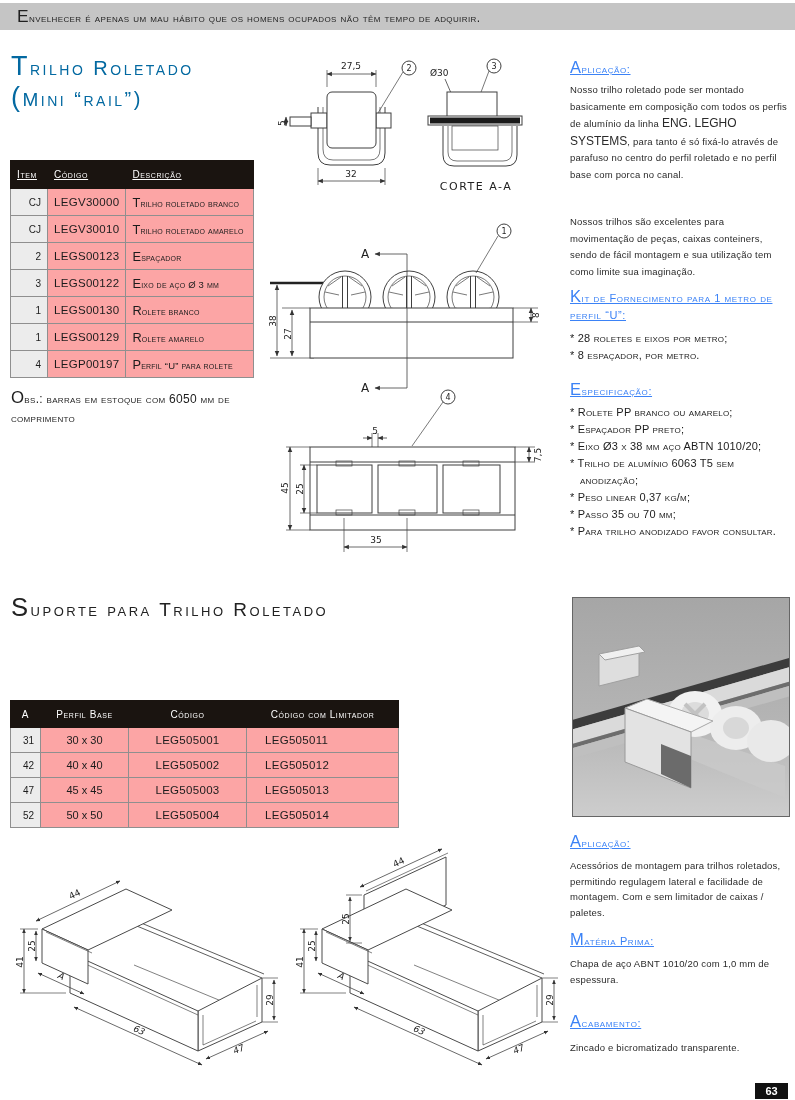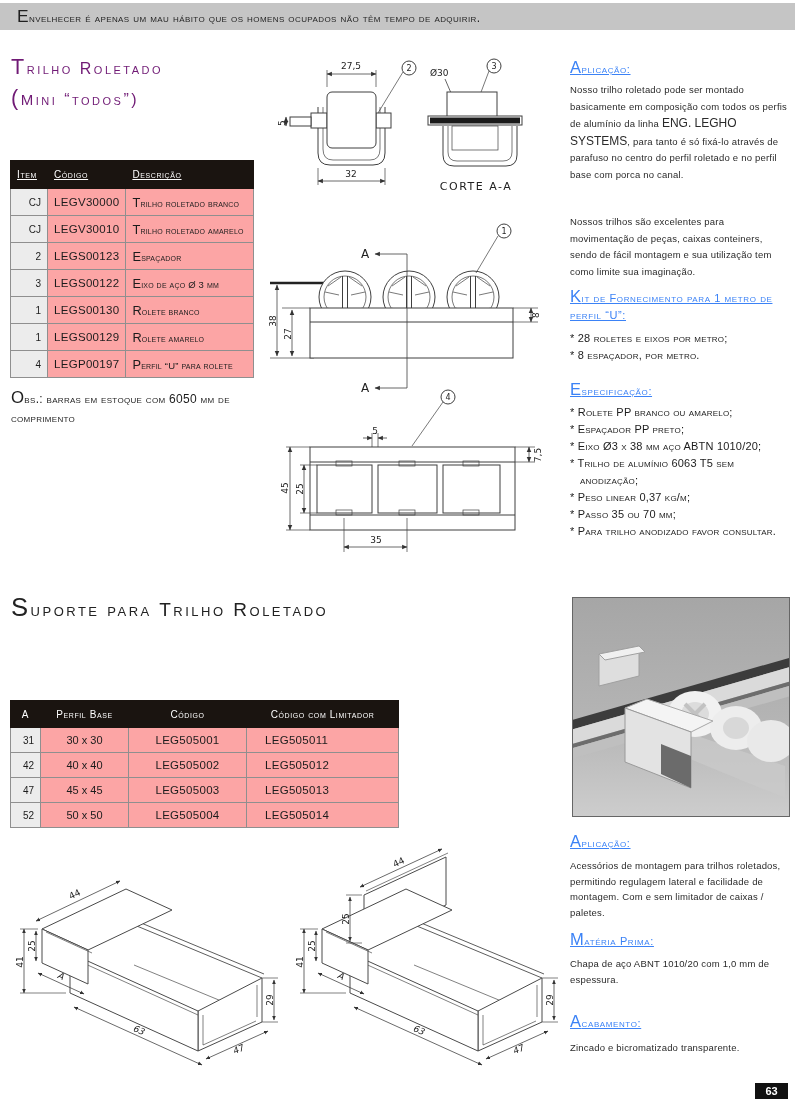--- a/index.html
+++ b/index.html
@@ -4,22 +4,22 @@
 <style>
   html,body{margin:0;padding:0;background:#fff;}
   .page{position:relative;width:795px;height:1100px;background:#fff;overflow:hidden;
         font-family:"Liberation Sans",sans-serif;color:#1c1c1c;}
   .smc{font-variant:small-caps;}
   .h-cap::first-letter{font-size:1.5em;}
   .banner{position:absolute;left:0;top:3px;width:100%;height:27px;background:#c5c5c5;
           font-size:12px;line-height:27px;padding-left:17px;letter-spacing:.4px;
           box-sizing:border-box;color:#1f1f1f;}
   .banner::first-letter{font-size:1.45em;}
-  .title{position:absolute;left:11px;top:52px;font-size:16px;line-height:29px;
-         letter-spacing:2.5px;color:#701a75;}
+  .title{position:absolute;left:11px;top:52px;font-size:20px;line-height:29px;
+         letter-spacing:2.5px;color:#0369a1;}
   .title div::first-letter{font-size:1.35em;}
   .sec2-title{position:absolute;left:11px;top:593px;font-size:19px;letter-spacing:2.5px;color:#222;}
   .sec2-title::first-letter{font-size:1.35em;}
   table{border-collapse:collapse;table-layout:fixed;}
   .t1{position:absolute;left:10px;top:160px;}
   .t2{position:absolute;left:10px;top:700px;}
   th{background:#1a1410;color:#fff;font-weight:normal;font-size:10px;letter-spacing:.6px;
      padding:0 6px;text-align:left;border:1px solid #1a1410;}
   th+th{border-left:1px solid #fff;}
   .t1 th{height:27px;text-decoration:underline;}
@@ -53,21 +53,21 @@
 </style>
 </head>
 <body>
 
 <div class="page">
 
   <div class="banner smc">Envelhecer é apenas um mau hábito que os homens ocupados não têm tempo de adquirir.</div>
 
   <div class="title smc">
     <div>Trilho Roletado</div>
-    <div>(mini “todos”)</div>
+    <div>(mini “rail”)</div>
   </div>
 
   <table class="t1">
     <colgroup>
         <col style="width:37px">
         <col style="width:76px">
         <col style="width:128px">
       </colgroup>
     <tbody>
         <tr>

